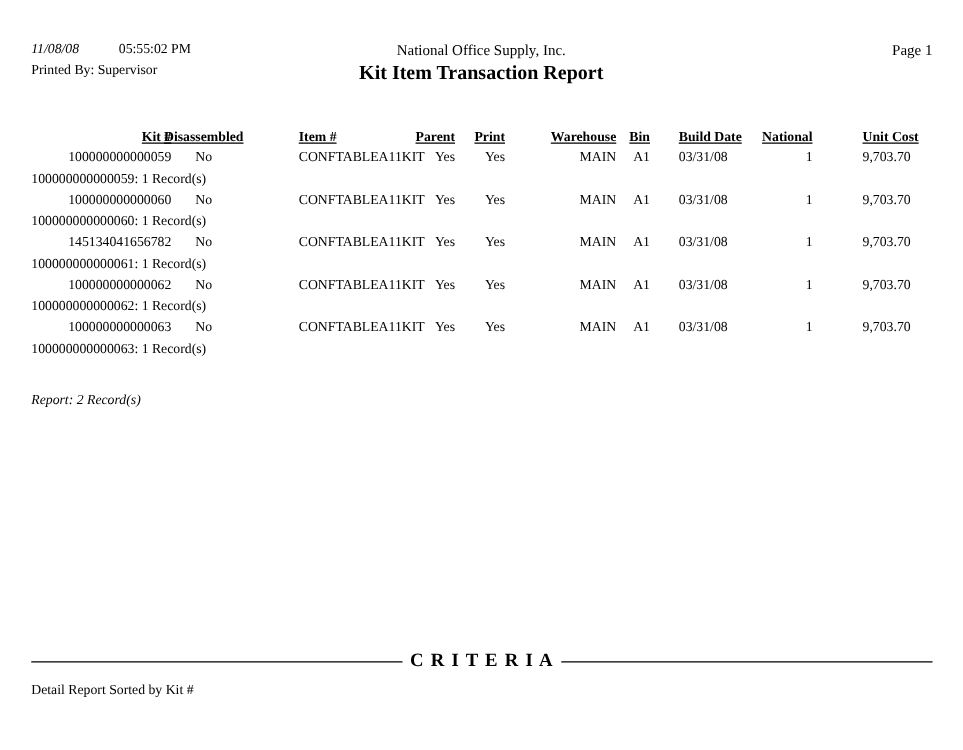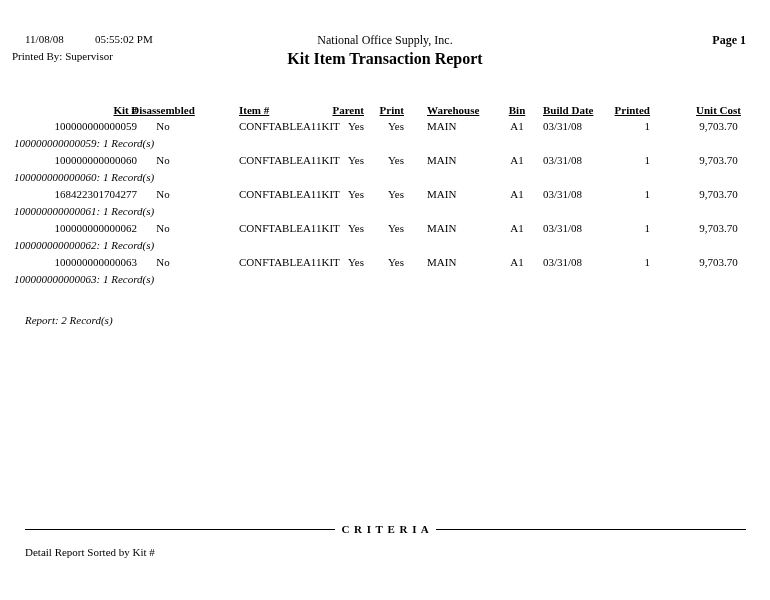--- a/index.html
+++ b/index.html
@@ -13,62 +13,62 @@
     height: 600px;
     background: #ffffff;
     font-family: "Liberation Serif", "DejaVu Serif", serif;
     font-size: 11px;
     color: #000000;
     overflow: hidden;
   }
   .abs { position: absolute; white-space: nowrap; }
 
   
-  .hdr-date      { top: 33px;  left: 25px; }
+  .hdr-date      { top: 33px;  left: 25px; font-style: italic; }
   .hdr-time      { top: 33px;  left: 95px; }
-  .hdr-printedby { top: 50px;  left: 12px; }
+  .hdr-printedby { top: 50px;  left: 25px; }
   .hdr-company   { top: 33px;  left: 0; width: 770px; text-align: center; font-size: 12px; }
   .hdr-title     { top: 50px;  left: 0; width: 770px; text-align: center;
                    font-size: 16px; font-weight: bold; }
-  .hdr-page      { top: 33px;  left: 640px; width: 106px; text-align: right; font-size: 12px; font-weight: bold; }
+  .hdr-page      { top: 33px;  left: 640px; width: 106px; text-align: right; font-size: 12px; }
 
   
   .trow { position: absolute; left: 0; width: 770px; height: 14px; }
   .cell { position: absolute; top: 0; white-space: nowrap; }
   .c-kit    { left: 25px;  width: 112px; text-align: right; }
   .c-dis    { left: 127px; width: 72px;  text-align: center; }
   .c-item   { left: 203px; width: 125px; text-align: left; margin-left: 36px; }
   .c-parent { left: 318px; width: 46px;  text-align: right; }
   .c-print  { left: 360px; width: 44px;  text-align: right; }
-  .c-wh     { left: 427px; width: 66px;  text-align: left; }
-  .c-bin    { left: 497px; width: 40px;  text-align: center; }
+  .c-wh     { left: 427px; width: 66px;  text-align: right; }
+  .c-bin    { left: 480px; width: 40px;  text-align: right; }
   .c-bdate  { left: 543px; width: 56px;  text-align: left; }
   .c-qty    { left: 600px; width: 50px;  text-align: right; }
-  .c-cost   { left: 690px; width: 57px;  text-align: center; }
+  .c-cost   { left: 690px; width: 57px;  text-align: left; }
 
   .thead { top: 104px; font-weight: bold; }
   .thead .cell span { text-decoration: underline; }
 
   .kitnum { font-weight: normal; }
-  .subline { position: absolute; left: 14px; font-style: italic; white-space: nowrap; }
+  .subline { position: absolute; left: 25px; white-space: nowrap; }
 
   .report-total { top: 314px; left: 25px; font-style: italic; }
 
   
   .criteria {
     position: absolute;
     top: 522px; left: 25px;
     width: 721px; height: 14px;
     display: flex; align-items: center;
   }
   .criteria .line { flex: 1; border-top: 1px solid #000; height: 0; }
   .criteria .ctext {
     padding: 0 6px;
     font-weight: bold;
-    font-size: 11px;
+    font-size: 15px;
     letter-spacing: 1px;
     white-space: nowrap;
   }
   .footer-text { top: 546px; left: 25px; }
 </style>
 </head>
 <body>
 
 <div class="page">
 
@@ -81,21 +81,21 @@
 
   <div class="trow thead">
     <div class="cell c-kit"><span>Kit #</span></div>
     <div class="cell c-dis"><span>Disassembled</span></div>
     <div class="cell c-item"><span>Item #</span></div>
     <div class="cell c-parent"><span>Parent</span></div>
     <div class="cell c-print"><span>Print</span></div>
     <div class="cell c-wh"><span>Warehouse</span></div>
     <div class="cell c-bin"><span>Bin</span></div>
     <div class="cell c-bdate"><span>Build Date</span></div>
-    <div class="cell c-qty"><span>Printed</span></div>
+    <div class="cell c-qty"><span>National</span></div>
     <div class="cell c-cost"><span>Unit Cost</span></div>
   </div>
 
   <div class="trow" style="top:120px">
     <div class="cell c-kit kitnum">100000000000059</div>
     <div class="cell c-dis">No</div>
     <div class="cell c-item">CONFTABLEA11KIT</div>
     <div class="cell c-parent">Yes</div>
     <div class="cell c-print">Yes</div>
     <div class="cell c-wh">MAIN</div>
@@ -114,21 +114,21 @@
     <div class="cell c-print">Yes</div>
     <div class="cell c-wh">MAIN</div>
     <div class="cell c-bin">A1</div>
     <div class="cell c-bdate">03/31/08</div>
     <div class="cell c-qty">1</div>
     <div class="cell c-cost">9,703.70</div>
   </div>
   <div class="subline" style="top:171px">100000000000060: 1 Record(s)</div>
 
   <div class="trow" style="top:188px">
-    <div class="cell c-kit kitnum">168422301704277</div>
+    <div class="cell c-kit kitnum">145134041656782</div>
     <div class="cell c-dis">No</div>
     <div class="cell c-item">CONFTABLEA11KIT</div>
     <div class="cell c-parent">Yes</div>
     <div class="cell c-print">Yes</div>
     <div class="cell c-wh">MAIN</div>
     <div class="cell c-bin">A1</div>
     <div class="cell c-bdate">03/31/08</div>
     <div class="cell c-qty">1</div>
     <div class="cell c-cost">9,703.70</div>
   </div>

